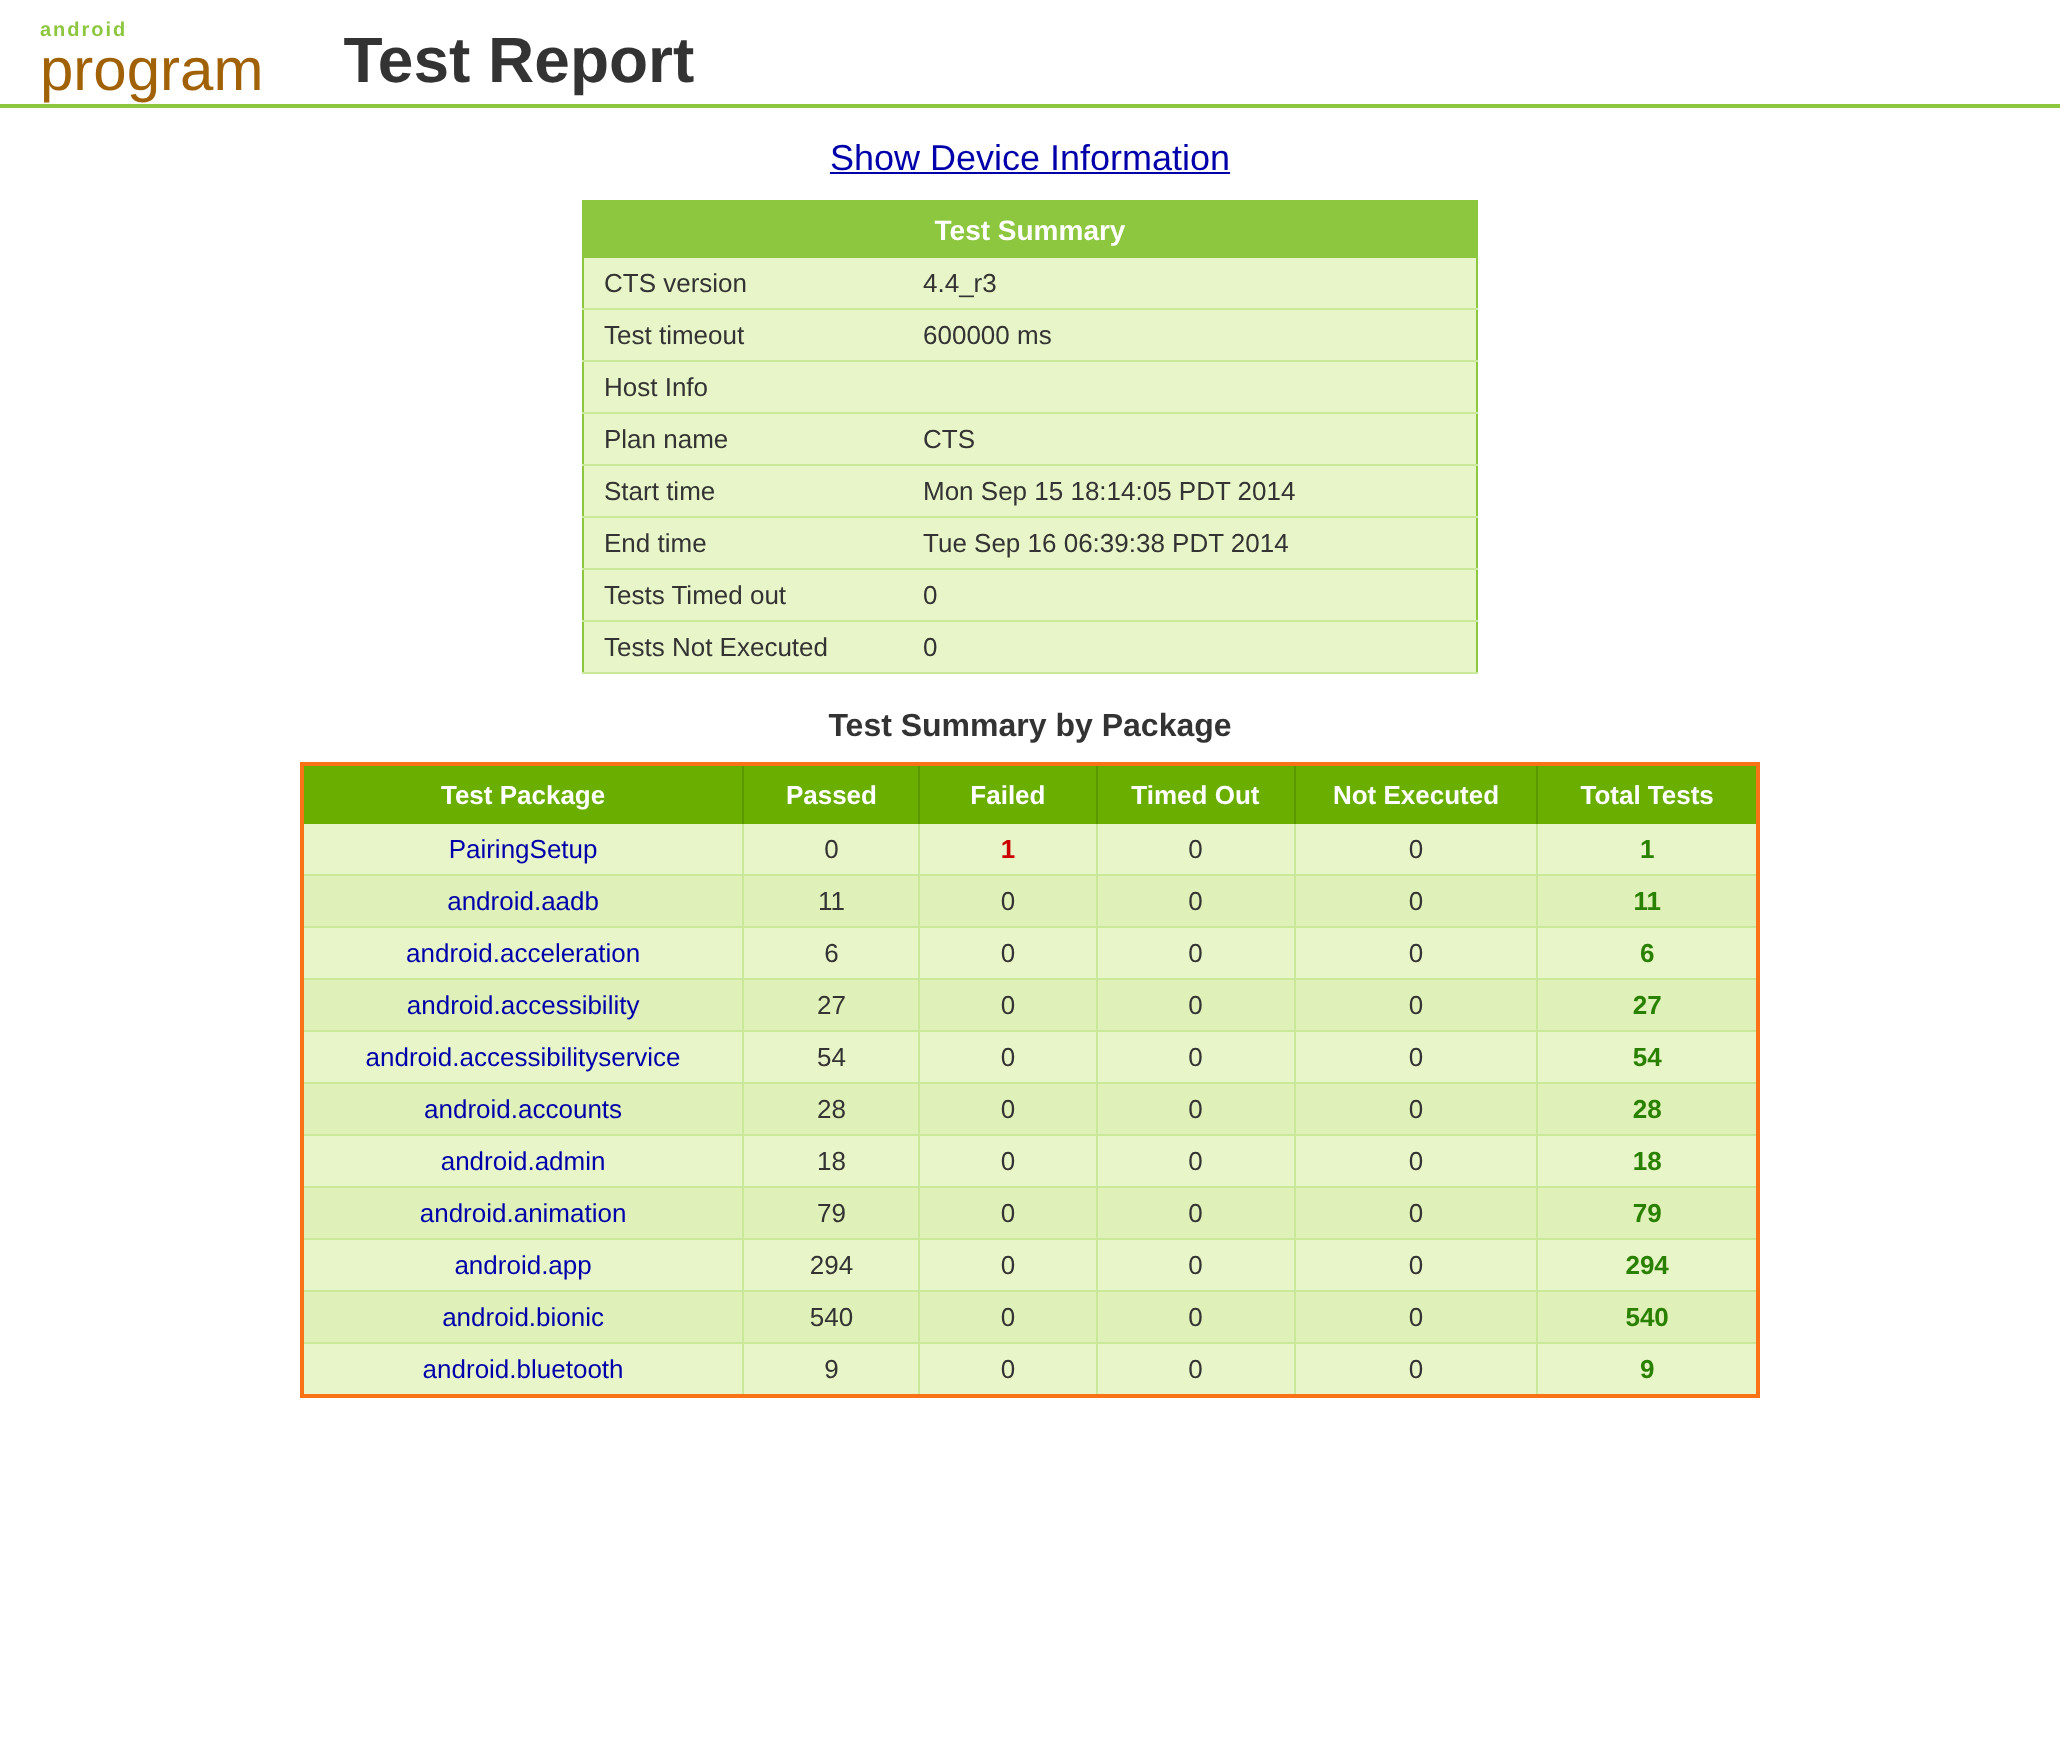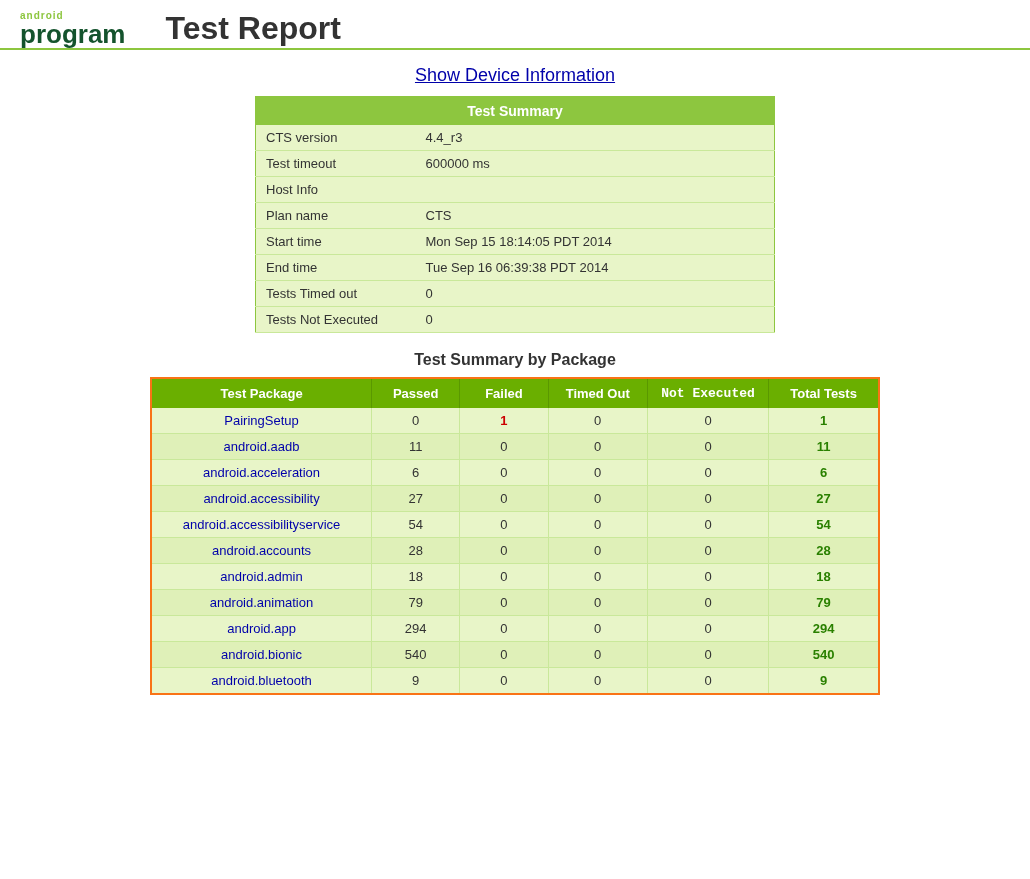--- a/index.html
+++ b/index.html
@@ -23,23 +23,23 @@
       text-transform: lowercase;
       font-weight: bold;
     }
     #logo-compat-text {
       font-size: 26px;
       color: #8dc63f;
       font-weight: bold;
       line-height: 1;
     }
     #logo-program-text {
-      font-size: 26px;
-      color: #14532d;
-      font-weight: bold;
+      font-size: 30px;
+      color: #a16207;
+      font-weight: normal;
       line-height: 1;
     }
     #page-title {
       font-size: 32px;
       font-weight: bold;
       color: #333;
       margin-left: 40px;
     }
 
     
@@ -55,21 +55,21 @@
     #device-info-link {
       color: #00a;
       text-decoration: underline;
       cursor: pointer;
       font-size: 18px;
     }
 
     
     #summary-container {
       margin: 0 auto;
-      width: 520px;
+      width: 448px;
     }
     #summary-table {
       width: 100%;
       border-collapse: collapse;
       border: 1px solid #8dc63f;
     }
     #summary-table .summary-header-row td {
       background: #8dc63f;
       color: #fff;
       font-weight: bold;
@@ -203,21 +203,21 @@
   <div id="by-package-title">Test Summary by Package</div>
 
   <div id="package-table-container">
     <table id="package-table">
       <thead>
         <tr>
           <th style="width:200px;">Test Package</th>
           <th style="width:80px;">Passed</th>
           <th style="width:80px;">Failed</th>
           <th style="width:90px;">Timed Out</th>
-          <th style="width:110px;font-family:Liberation Mono, monospace;">Not Executed</th>
+          <th style="width:110px;">Not Executed</th>
           <th style="width:100px;">Total Tests</th>
         </tr>
       </thead>
       <tbody id="package-tbody">
       <tr>
             <td><a href="#">PairingSetup</a></td>
             <td>0</td>
             <td class="failed-cell">1</td>
             <td>0</td>
             <td>0</td>

